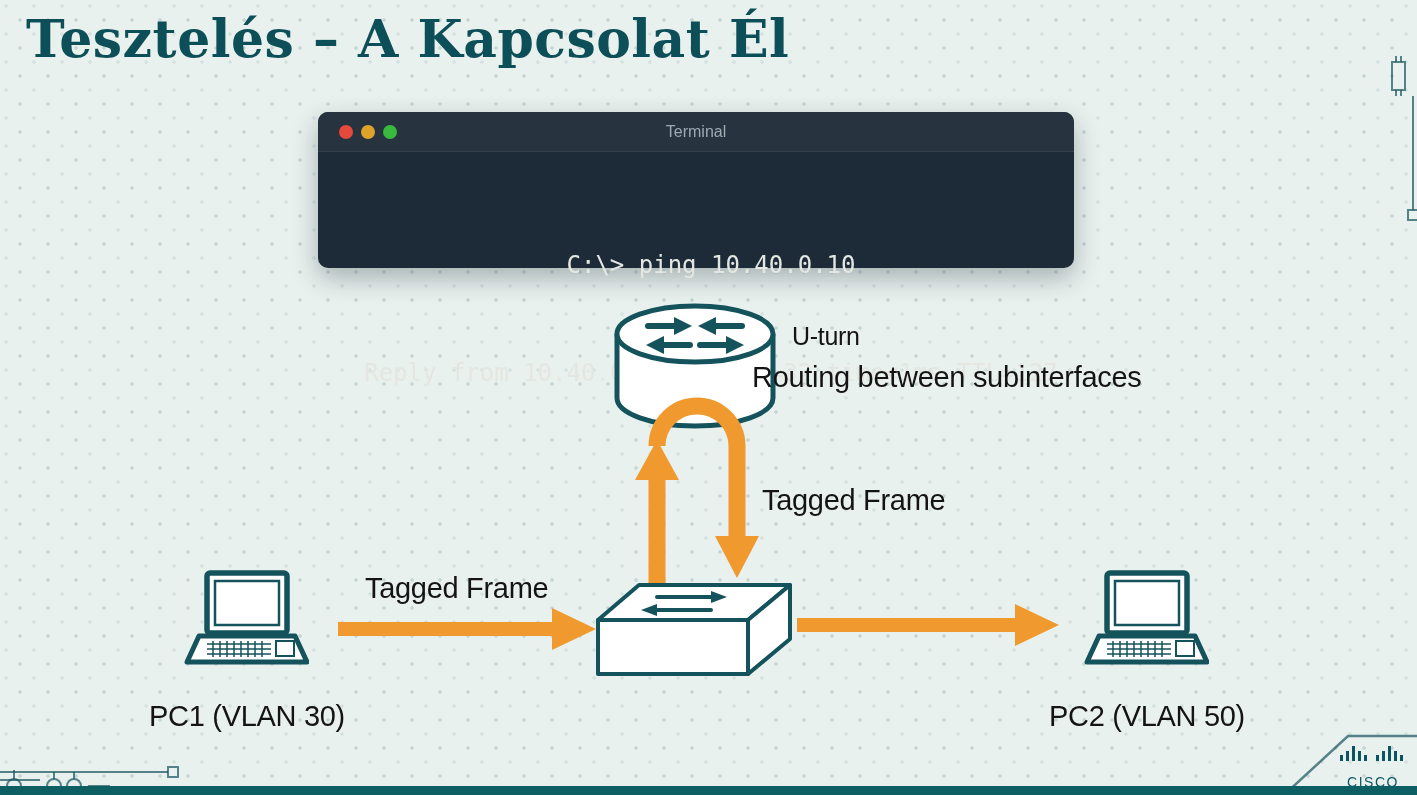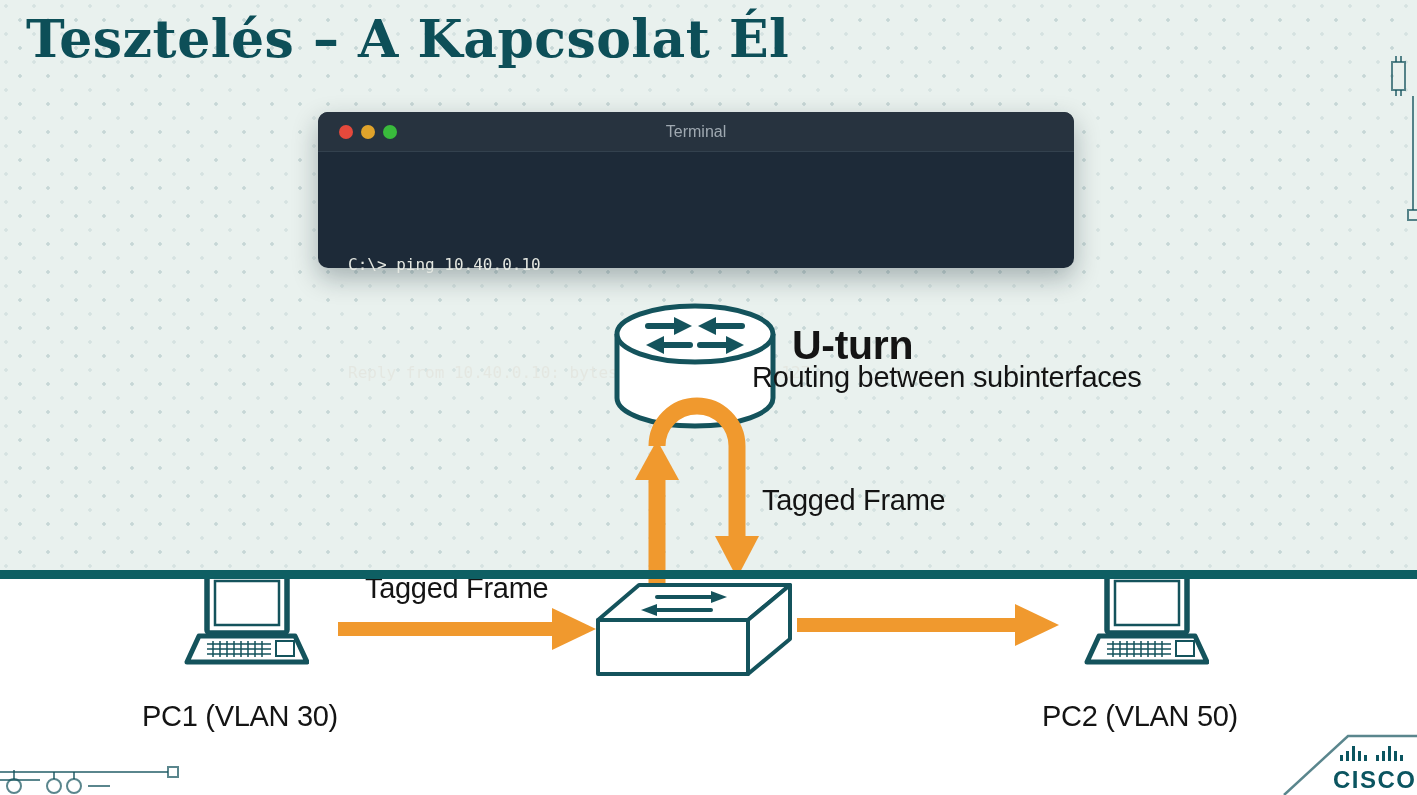--- a/index.html
+++ b/index.html
@@ -4,66 +4,66 @@
 <style>
   :root{
     --bg:#e9f1ee; --ink:#14535c; --ink-dark:#0d4f58; --text:#141414;
     --arrow:#f0992e; --terminal-bg:#1d2a38; --terminal-titlebar:#27333f;
     --terminal-text:#e4e7e1; --cisco:#0b5560;
   }
   *{margin:0;padding:0;box-sizing:border-box;}
   html,body{width:1417px;height:795px;overflow:hidden;}
   body{font-family:"Liberation Sans",sans-serif;}
   #slide{
-    position:relative;width:1417px;height:579px;background:var(--bg,#e9f1ee);
+    position:relative;width:1417px;height:795px;background:var(--bg,#e9f1ee);
     background-image:
       radial-gradient(circle, rgba(17,79,90,.16) 1.5px, transparent 2px),
       radial-gradient(circle, rgba(17,79,90,.09) 1.5px, transparent 2px);
     background-size:28px 28px,28px 28px;
     background-position:6px 6px,20px 20px;
   }
   .abs{position:absolute;}
   .title{
     left:26px;top:8px;font-family:"DejaVu Serif",serif;font-weight:700;
     font-size:52px;color:var(--ink-dark,#0d4f58);letter-spacing:.5px;white-space:nowrap;
   }
   
   .terminal{
     left:318px;top:112px;width:756px;height:156px;border-radius:10px;
-    background:var(--terminal-bg,#1d2a38);box-shadow:0 10px 26px rgba(10,30,40,.30);
+    background:var(--terminal-bg,#1d2a38);box-shadow:0 10px 26px rgba(10,30,40,.30);text-align:center;
   }
   .terminal-titlebar{
     position:relative;height:40px;background:var(--terminal-titlebar,#27333f);
     border-radius:10px 10px 0 0;display:flex;align-items:center;justify-content:center;
     border-bottom:1px solid #33414e;
   }
   .tl{position:absolute;top:13px;width:14px;height:14px;border-radius:50%;}
   .tl.red{left:21px;background:#e4493c;}
   .tl.yellow{left:43px;background:#dfa32b;}
   .tl.green{left:65px;background:#39ba3c;}
   .terminal-title{color:#9fa9b1;font-size:16px;}
   .terminal-body{
     padding:23px 0 0 30px;font-family:"DejaVu Sans Mono",monospace;
-    font-size:16px;line-height:36px;color:var(--terminal-text,#e4e7e1);white-space:pre;
+    font-size:24px;line-height:36px;color:var(--terminal-text,#e4e7e1);white-space:pre;
   }
   
   .lbl{color:var(--text,#141414);font-size:29px;white-space:nowrap;letter-spacing:-.3px;}
-  .lbl.bold{font-weight:700;font-size:41px;}
-  .pc-label{width:210px;}
+  .lbl.bold{font-weight:400;font-size:25px;}
+  .pc-label{width:210px;text-align:center;}
   
   .device-outline{fill:#ffffff;stroke:var(--ink,#14535c);stroke-linejoin:round;}
   .device-arrow{stroke:var(--ink,#14535c);fill:none;stroke-linecap:round;}
   .device-arrow-head{fill:var(--ink,#14535c);stroke:none;}
   .thin{stroke:var(--ink,#14535c);fill:none;}
   .flow-fill{fill:var(--arrow,#f0992e);stroke:none;}
   .flow-stroke{stroke:var(--arrow,#f0992e);fill:none;}
   .deco{stroke:var(--ink,#14535c);fill:none;opacity:.7;}
   
   .cisco{left:1333px;top:742px;width:80px;text-align:center;}
-  .cisco-text{font-weight:700;font-size:24px;letter-spacing:1.5px;color:var(--cisco,#0b5560);margin-top:0;}
+  .cisco-text{font-weight:400;font-size:14px;letter-spacing:1.5px;color:var(--cisco,#0b5560);margin-top:8px;}
   .bottom-bar{left:0;bottom:0;width:1417px;height:9px;background:#0e5f63;}
 </style>
 </head>
 <body>
 
 <div id="slide">
 
   <h1 class="abs title">Tesztelés – A Kapcsolat Él</h1>
 
   <div class="abs terminal">

